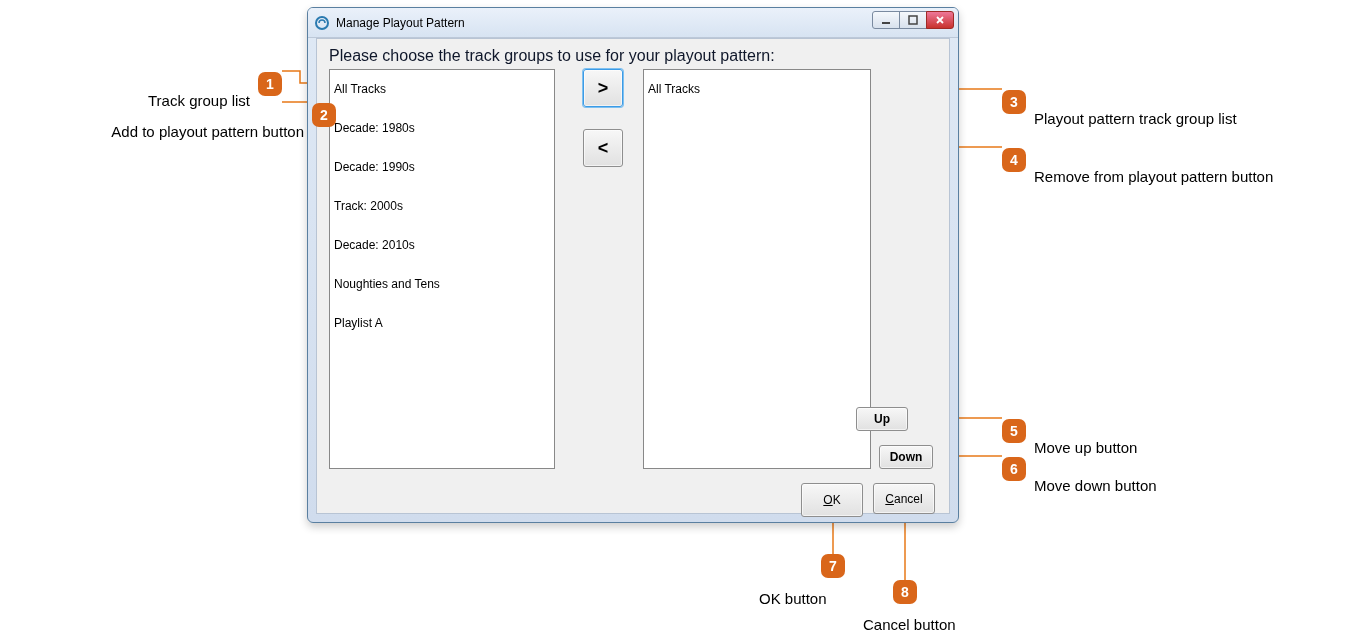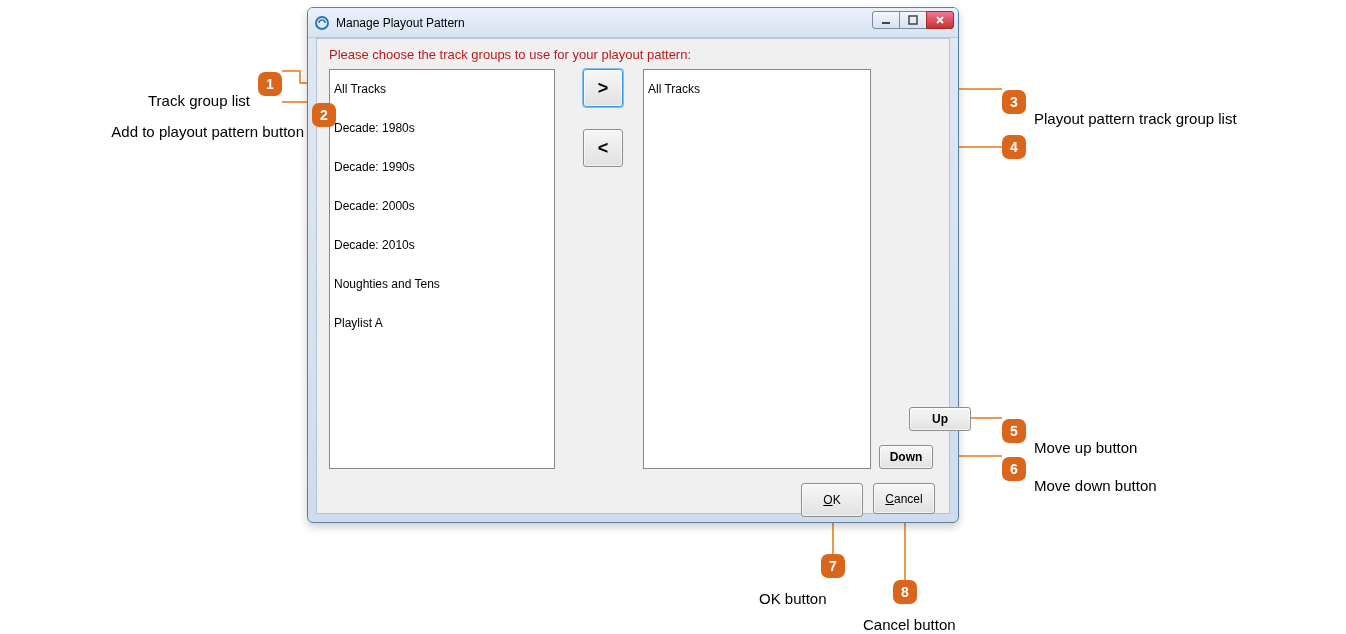--- a/index.html
+++ b/index.html
@@ -67,22 +67,22 @@
   .win-btn svg { width: 10px; height: 10px; }
   .client {
     position: absolute;
     left: 8px; right: 8px; top: 30px; bottom: 8px;
     background: #f0f0f0;
     border: 1px solid #b8c4d4;
   }
   .instruction {
     position: absolute;
     left: 12px; top: 8px;
-    font-size: 13px;
-    color: #b91c1c;
+    font-size: 16px;
+    color: #0f172a;
   }
   .listbox {
     position: absolute;
     background: #fff;
     border: 1px solid #888;
     overflow: auto;
     font-size: 12px;
   }
   .listbox-left {
     left: 12px; top: 30px;
@@ -107,21 +107,21 @@
     cursor: pointer;
     display: flex; align-items: center; justify-content: center;
     box-shadow: inset 0 0 0 1px rgba(255,255,255,0.6);
   }
   .btn.focused {
     border: 1px solid #3c9be6;
     box-shadow: 0 0 0 1px #7ec0f0, inset 0 0 0 1px rgba(255,255,255,0.6);
   }
   .btn-add { left: 266px; top: 30px; width: 40px; height: 38px; font-size: 18px; font-weight: bold; }
   .btn-remove { left: 266px; top: 90px; width: 40px; height: 38px; font-size: 18px; font-weight: bold; }
-  .btn-up { left: 592px; top: 368px; width: 62px; height: 24px; font-weight: bold; }
+  .btn-up { left: 539px; top: 368px; width: 52px; height: 24px; font-weight: bold; }
   .btn-down { left: 562px; top: 406px; width: 54px; height: 24px; font-weight: bold; }
   .btn-ok { left: 484px; top: 444px; width: 62px; height: 34px; }
   .btn-cancel { left: 556px; top: 444px; width: 62px; height: 31px; }
   .underline-first::first-letter { text-decoration: underline; }
 
   
   .callout {
     position: absolute;
     display: flex;
     align-items: center;
@@ -210,21 +210,21 @@
       </div>
     </div>
   </div>
   <div class="client">
     <div class="instruction">Please choose the track groups to use for your playout pattern:</div>
 
     <div class="listbox listbox-left">
       <div class="list-item">All Tracks</div>
       <div class="list-item">Decade: 1980s</div>
       <div class="list-item">Decade: 1990s</div>
-      <div class="list-item">Decade: 2000s</div>
+      <div class="list-item">Track: 2000s</div>
       <div class="list-item">Decade: 2010s</div>
       <div class="list-item">Noughties and Tens</div>
       <div class="list-item">Playlist A</div>
     </div>
 
     <div class="btn btn-add focused">
       <span>&gt;</span>
     </div>
     <div class="btn btn-remove">
       <span>&lt;</span>
@@ -258,20 +258,21 @@
   <span class="callout-text">Add to playout pattern button</span>
   <span class="badge">2</span>
 </div>
 
 <div class="callout right" style="left:1002px; top:77px;">
   <span class="badge">3</span>
   <span class="callout-text">Playout pattern track group list</span>
 </div>
 <div class="callout right" style="left:1002px; top:135px;">
   <span class="badge">4</span>
+  <span class="callout-text">Remove from playout pattern button</span>
 </div>
 <div class="callout right" style="left:1002px; top:406px;">
   <span class="badge">5</span>
   <span class="callout-text">Move up button</span>
 </div>
 <div class="callout right" style="left:1002px; top:444px;">
   <span class="badge">6</span>
   <span class="callout-text">Move down button</span>
 </div>
 

